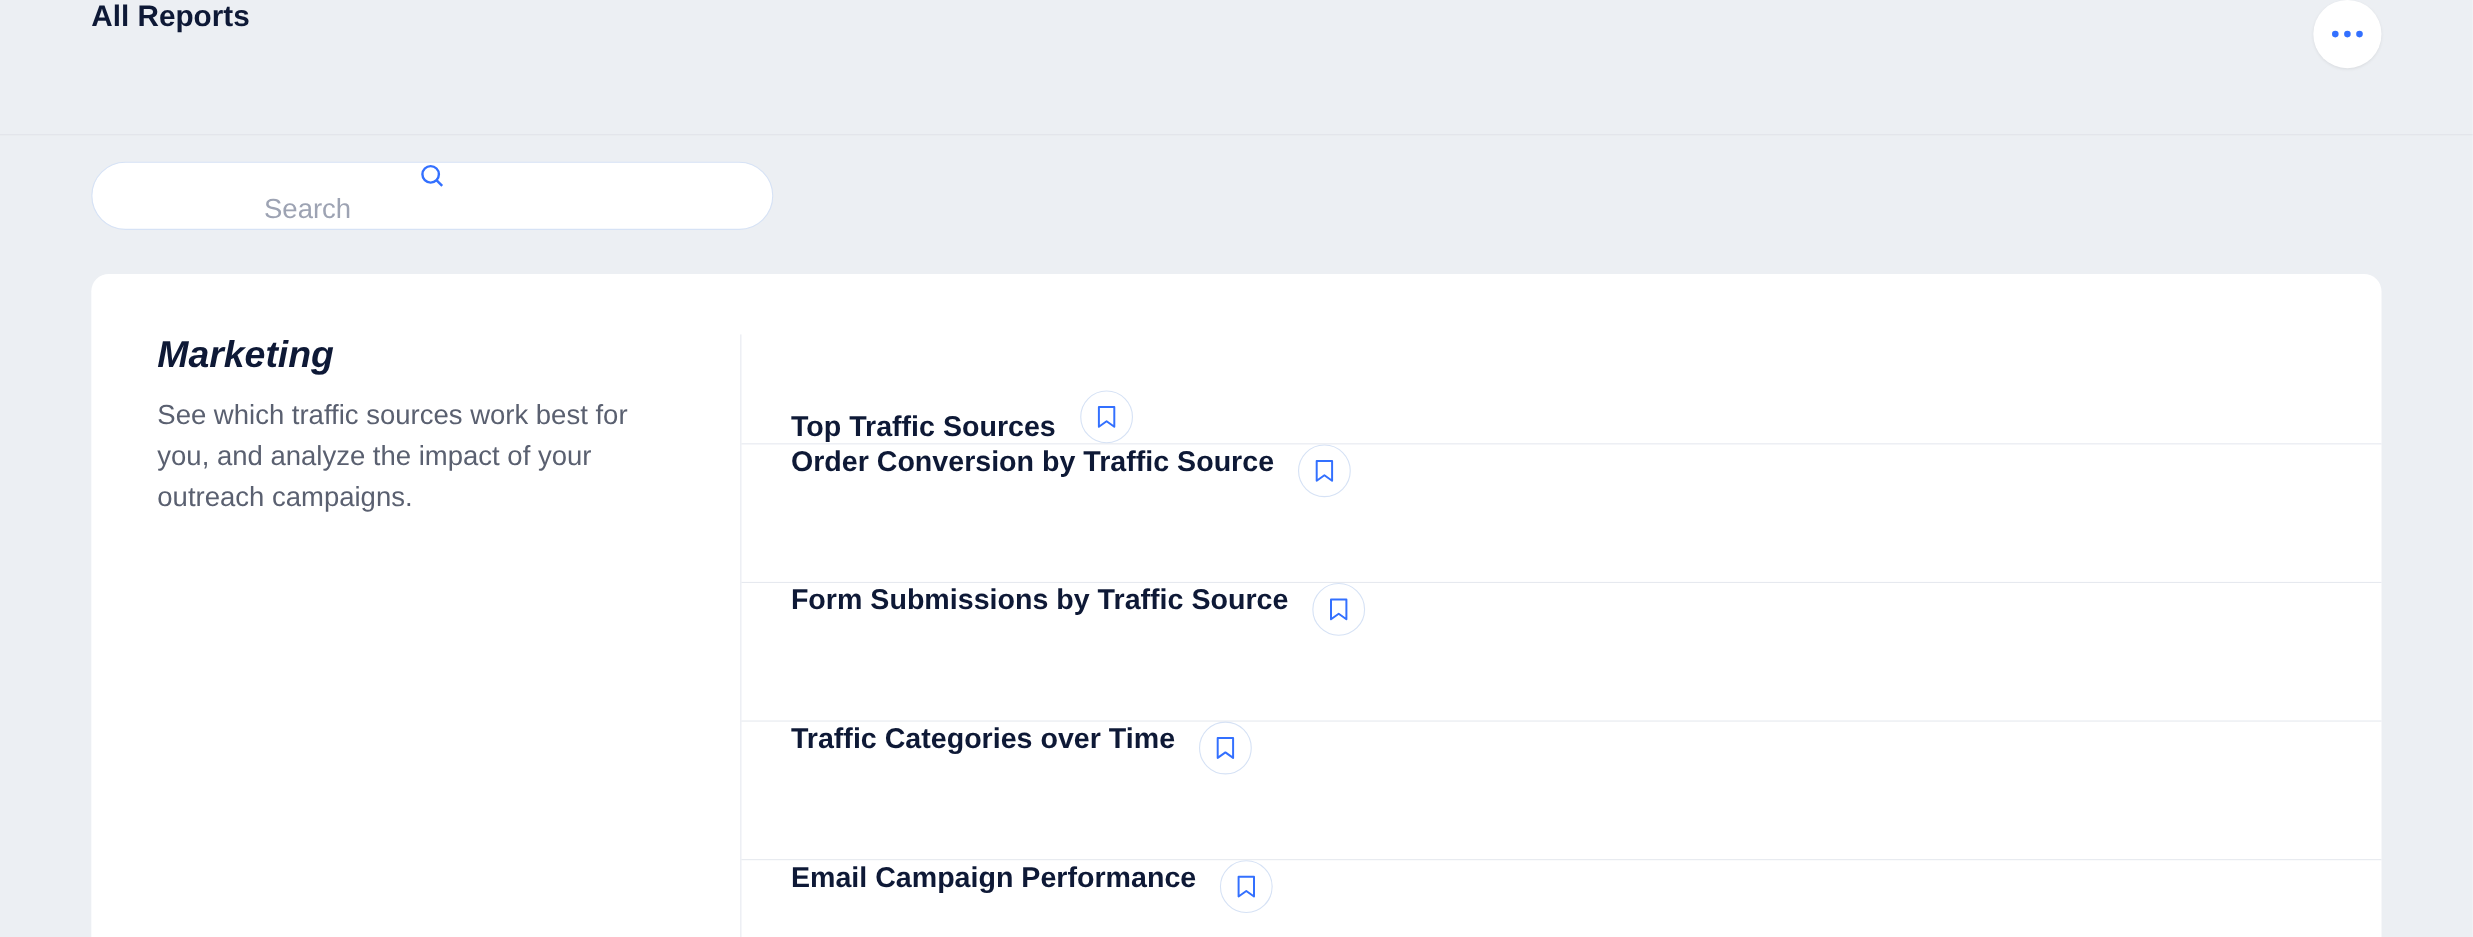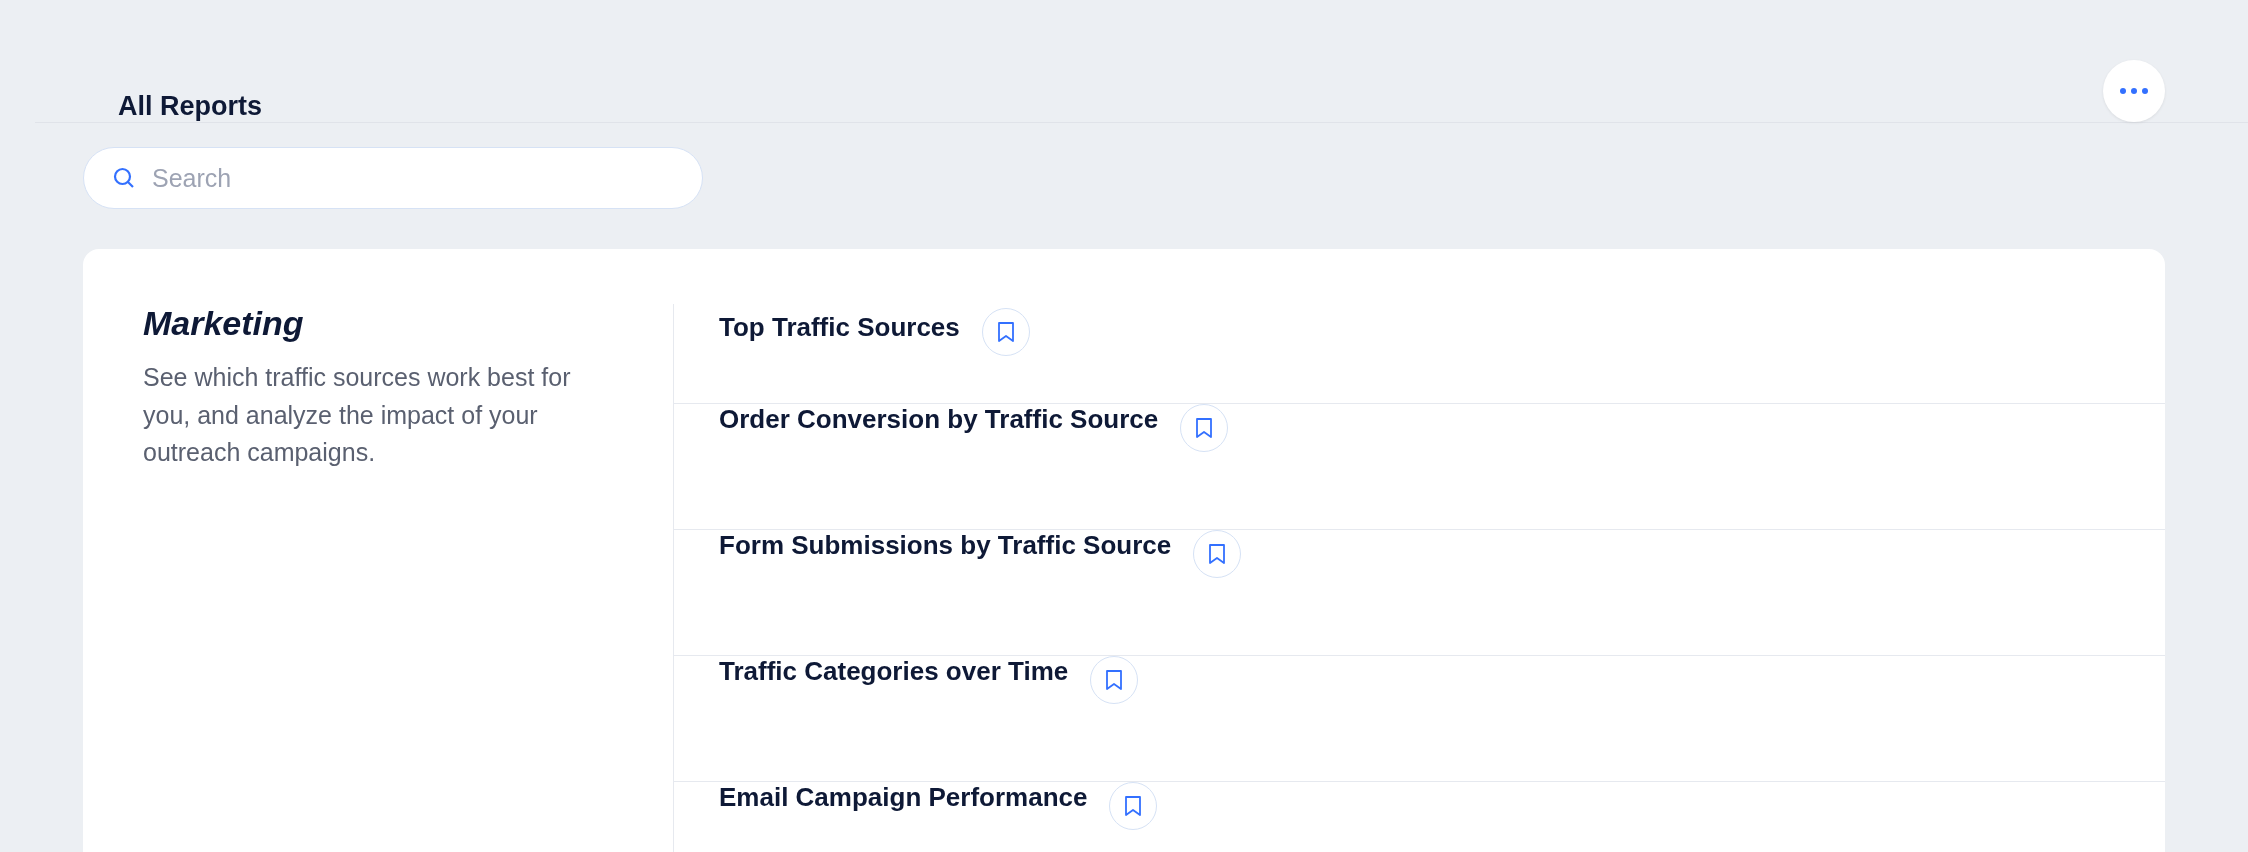--- a/index.html
+++ b/index.html
@@ -12,25 +12,24 @@
       font-family: -apple-system, BlinkMacSystemFont, 'Segoe UI', Helvetica, Arial, sans-serif;
       background-color: #eceff3;
       width: 2248px;
       height: 852px;
       overflow: hidden;
     }
     
     .header {
       height: 123px;
       display: flex;
-      align-items: flex-end;
+      align-items: flex-start;
       justify-content: space-between;
       padding: 0 83px;
       border-bottom: 1px solid #e0e3e9;
-      margin-left: 35px;
     }
     
     .page-title {
       font-size: 27px;
       font-weight: 600;
       color: #0e1936;
     }
     
     .more-button {
       width: 62px;
@@ -63,20 +62,21 @@
     
     .search-box {
       width: 620px;
       height: 62px;
       background-color: #ffffff;
       border: 1px solid #d6e2f5;
       border-radius: 31px;
       display: flex;
       align-items: center;
       padding: 0 28px;
+      flex-direction: column;
     }
     
     .search-icon {
       width: 24px;
       height: 24px;
       flex-shrink: 0;
     }
     
     .search-input {
       flex: 1;
@@ -132,21 +132,21 @@
       align-items: flex-start;
       padding: 0 45px;
       height: 126px;
       border-bottom: 1px solid #e6e9ef;
       cursor: pointer;
     }
     
     .report-item:first-child {
       height: 100px;
       padding-top: 0;
-      align-items: flex-start;
+      align-items: flex-end;
     }
     
     .report-item:first-child .report-name {
       padding-top: 8px;
     }
     
     .report-item:first-child .bookmark-button {
       margin-top: 4px;
     }
     

